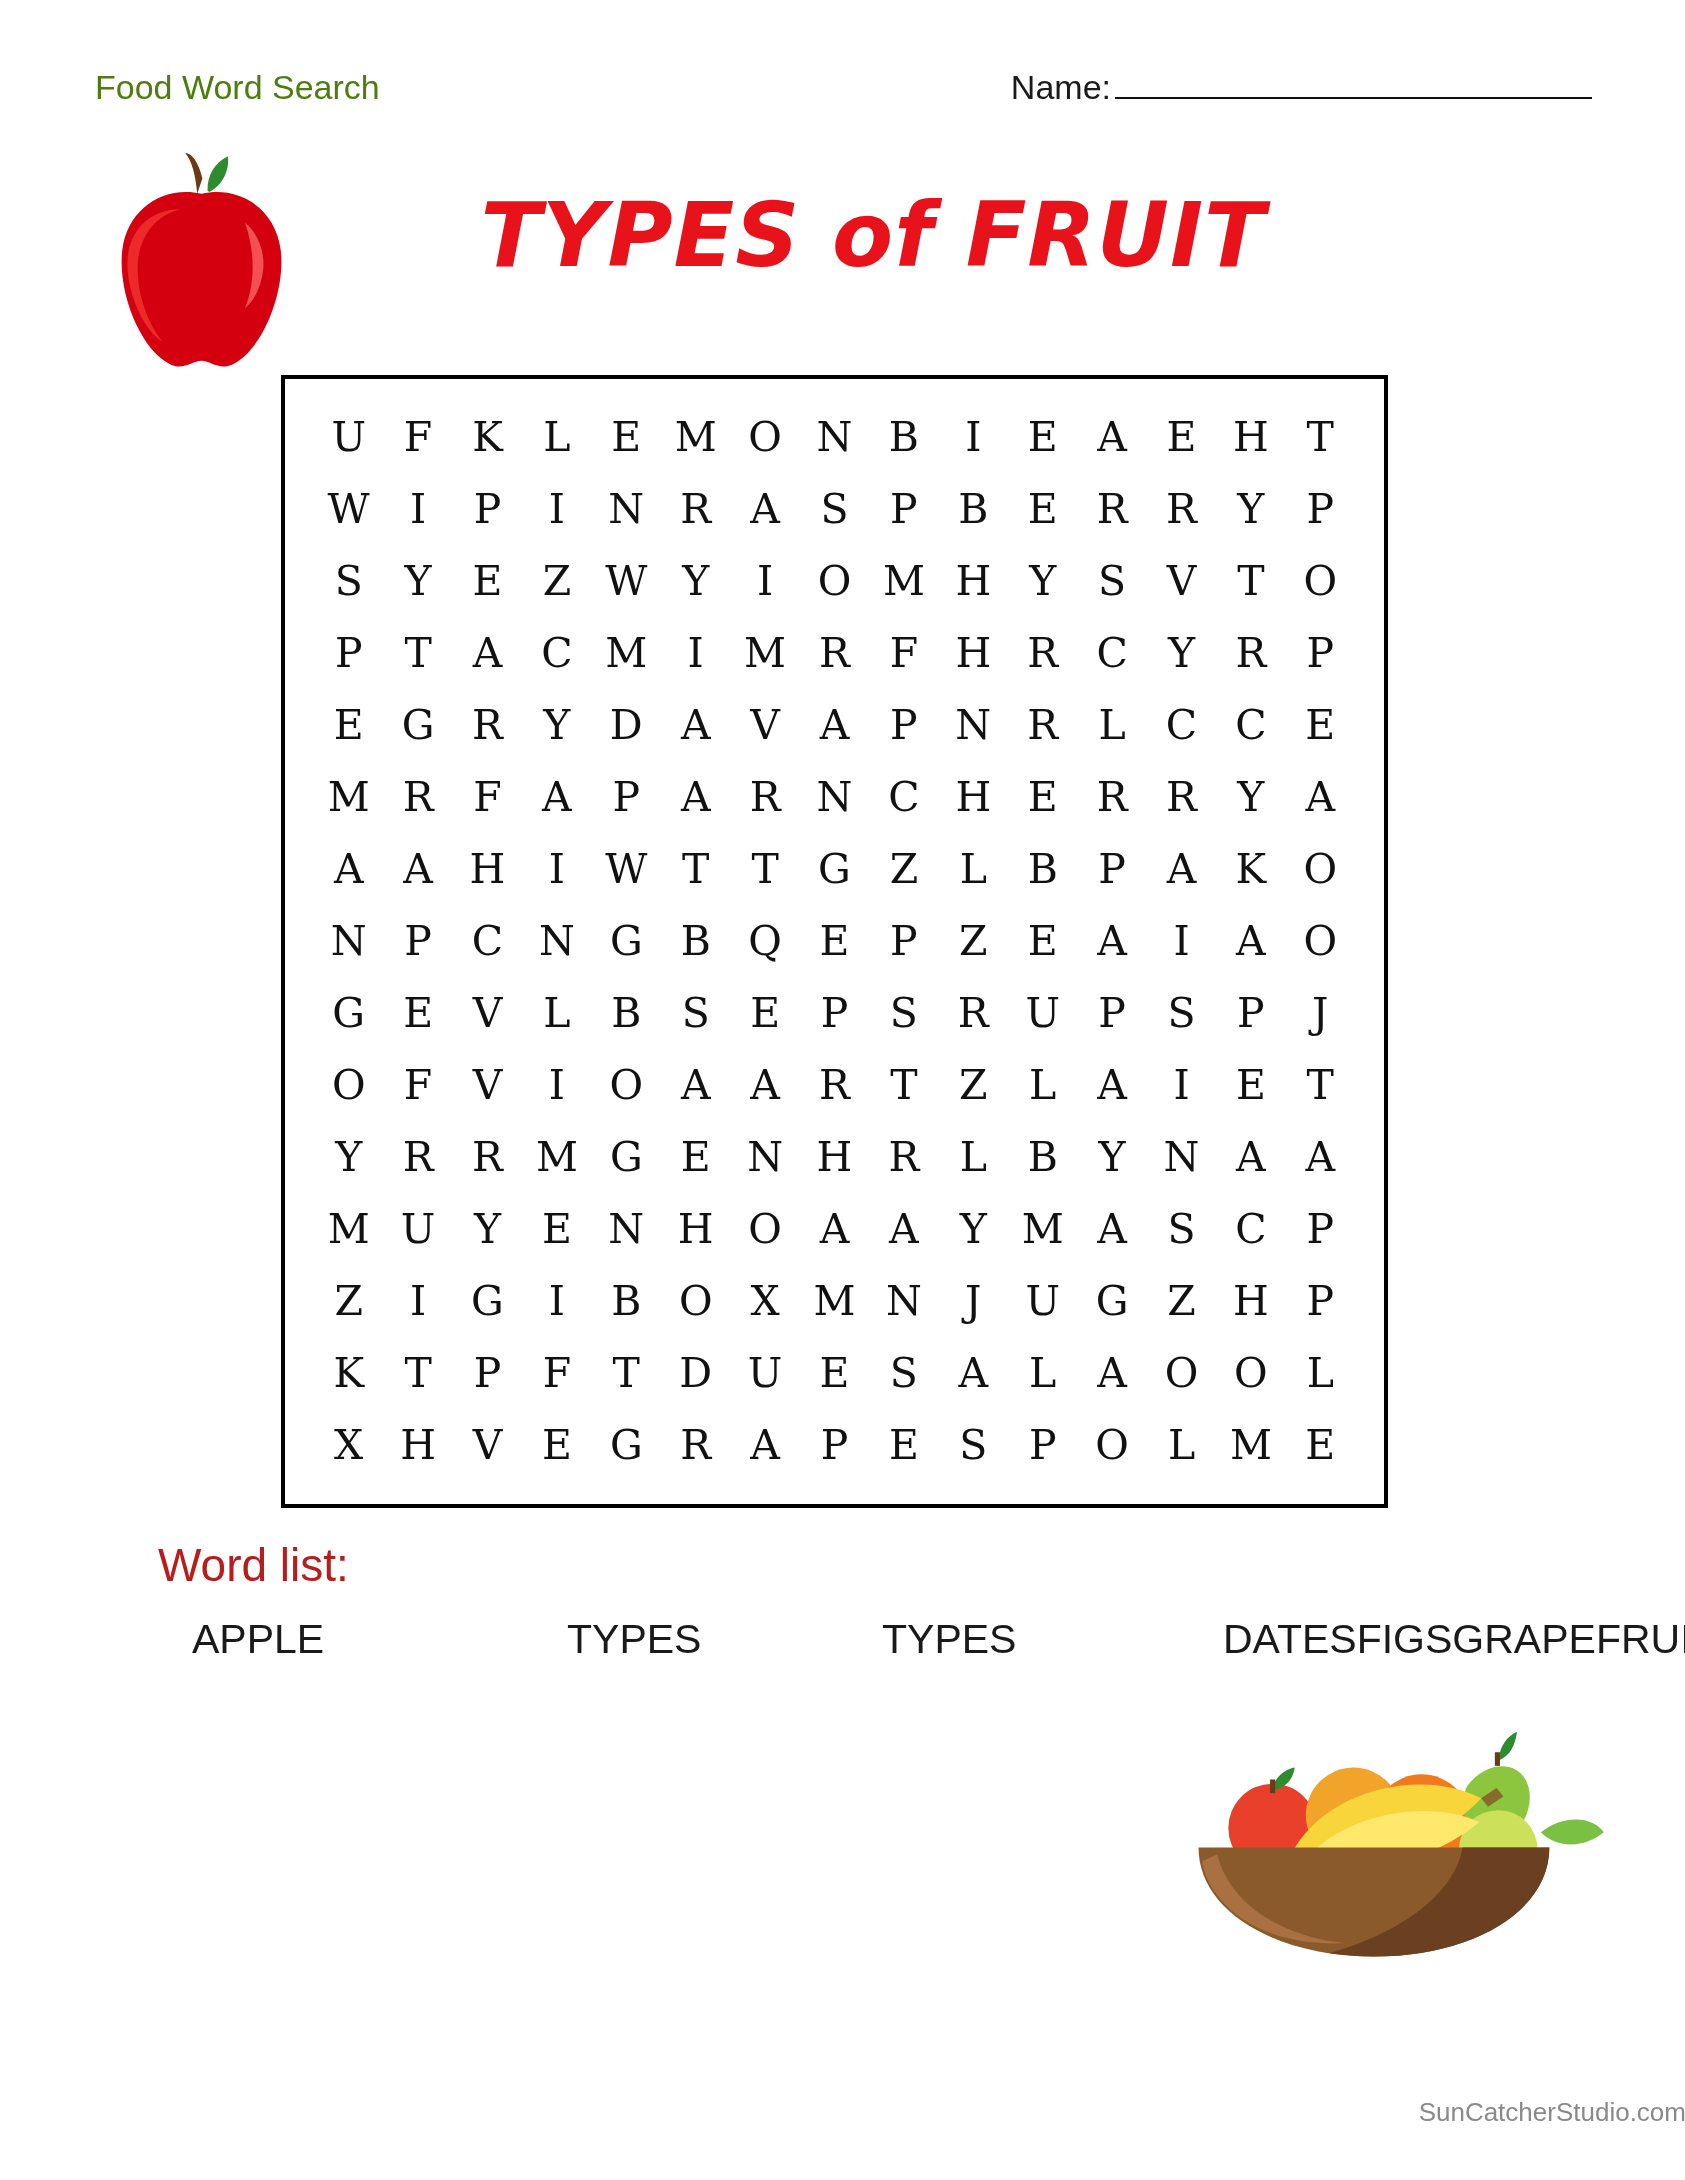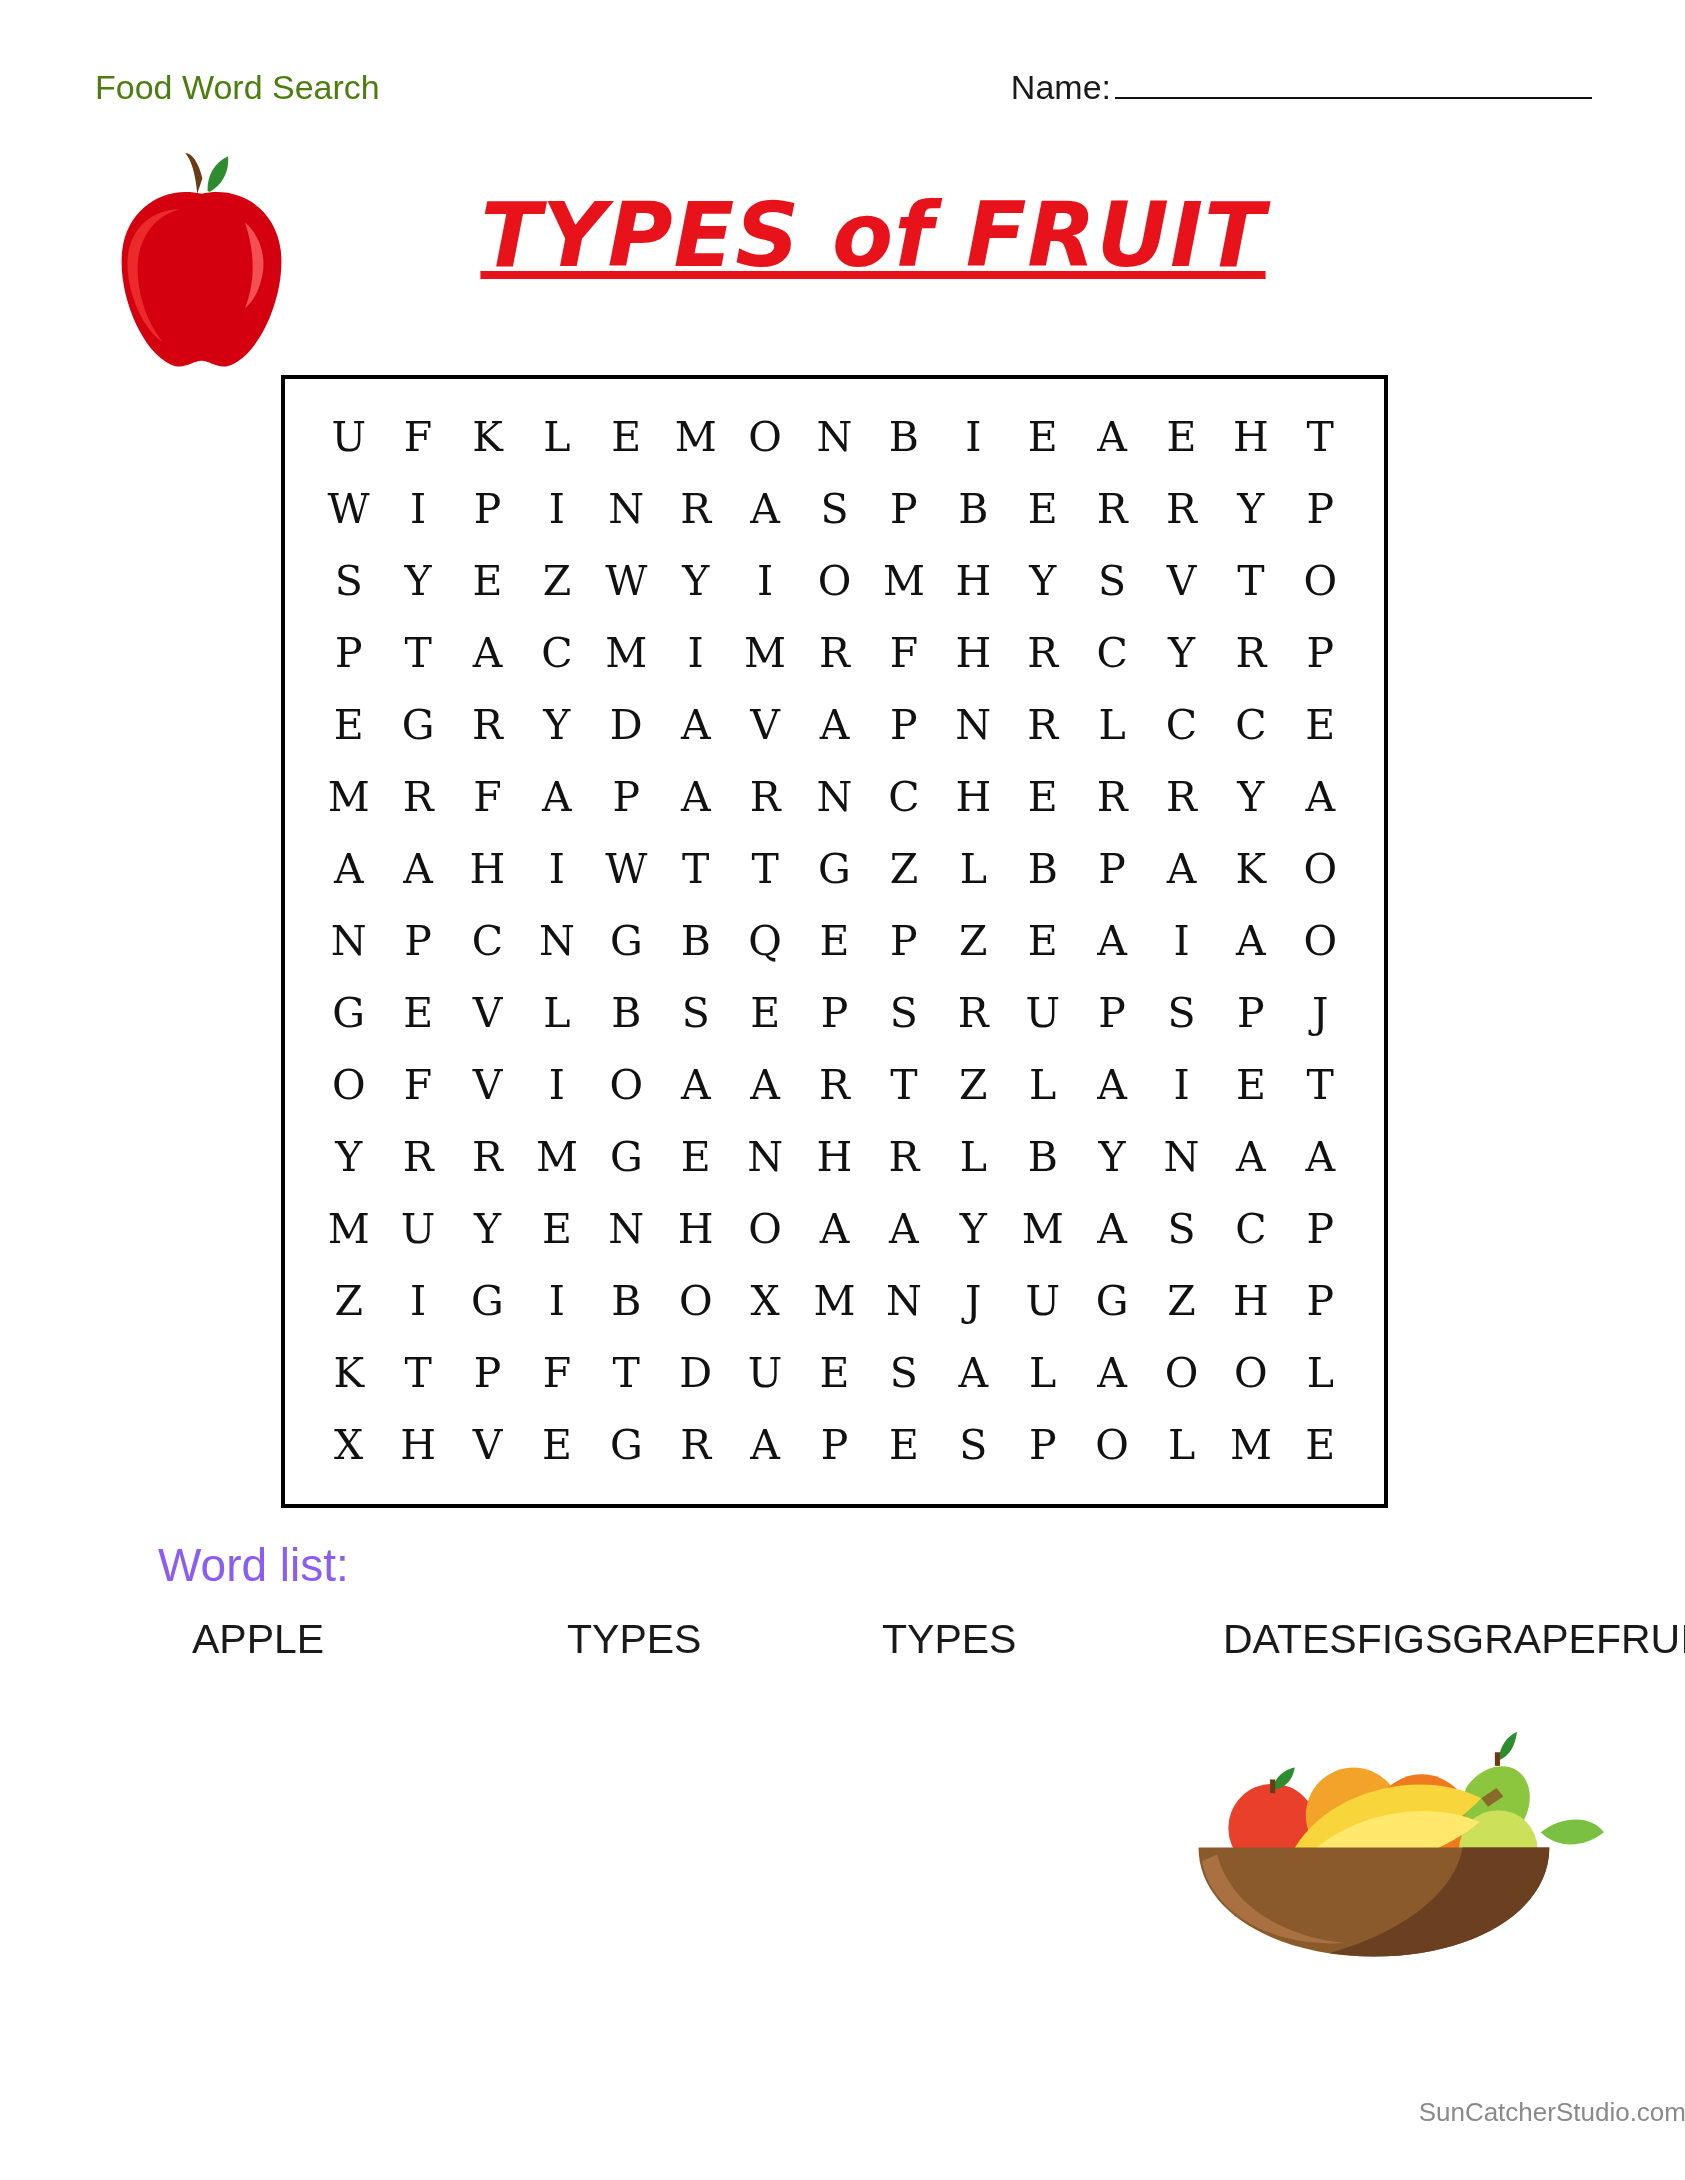--- a/index.html
+++ b/index.html
@@ -59,21 +59,20 @@
     text-align: center;
     padding-left: 60px;
     box-sizing: border-box;
     font-family: "DejaVu Sans", sans-serif;
     font-weight: bold;
     font-style: italic;
     font-size: 89px;
     letter-spacing: 0.9px;
     color: #e8131a;
     text-transform: none;
-    text-decoration: underline;
   }
 
   
   .grid-box {
     position: absolute;
     left: 281px;
     top: 375px;
     width: 1107px;
     height: 1133px;
     border: 4.3px solid #000000;
@@ -101,21 +100,21 @@
     color: #111111;
     line-height: 1;
   }
 
   
   .wordlist-title {
     position: absolute;
     left: 158px;
     top: 1538px;
     font-size: 46px;
-    color: #8b5cf6;
+    color: #b91c1c;
   }
   .wordlist {
     position: absolute;
     left: 192px;
     top: 1606px;
     width: 1005px;
     display: grid;
     grid-template-columns: 375px 315px 341px;
     grid-auto-rows: 66px;
     grid-auto-flow: column;

